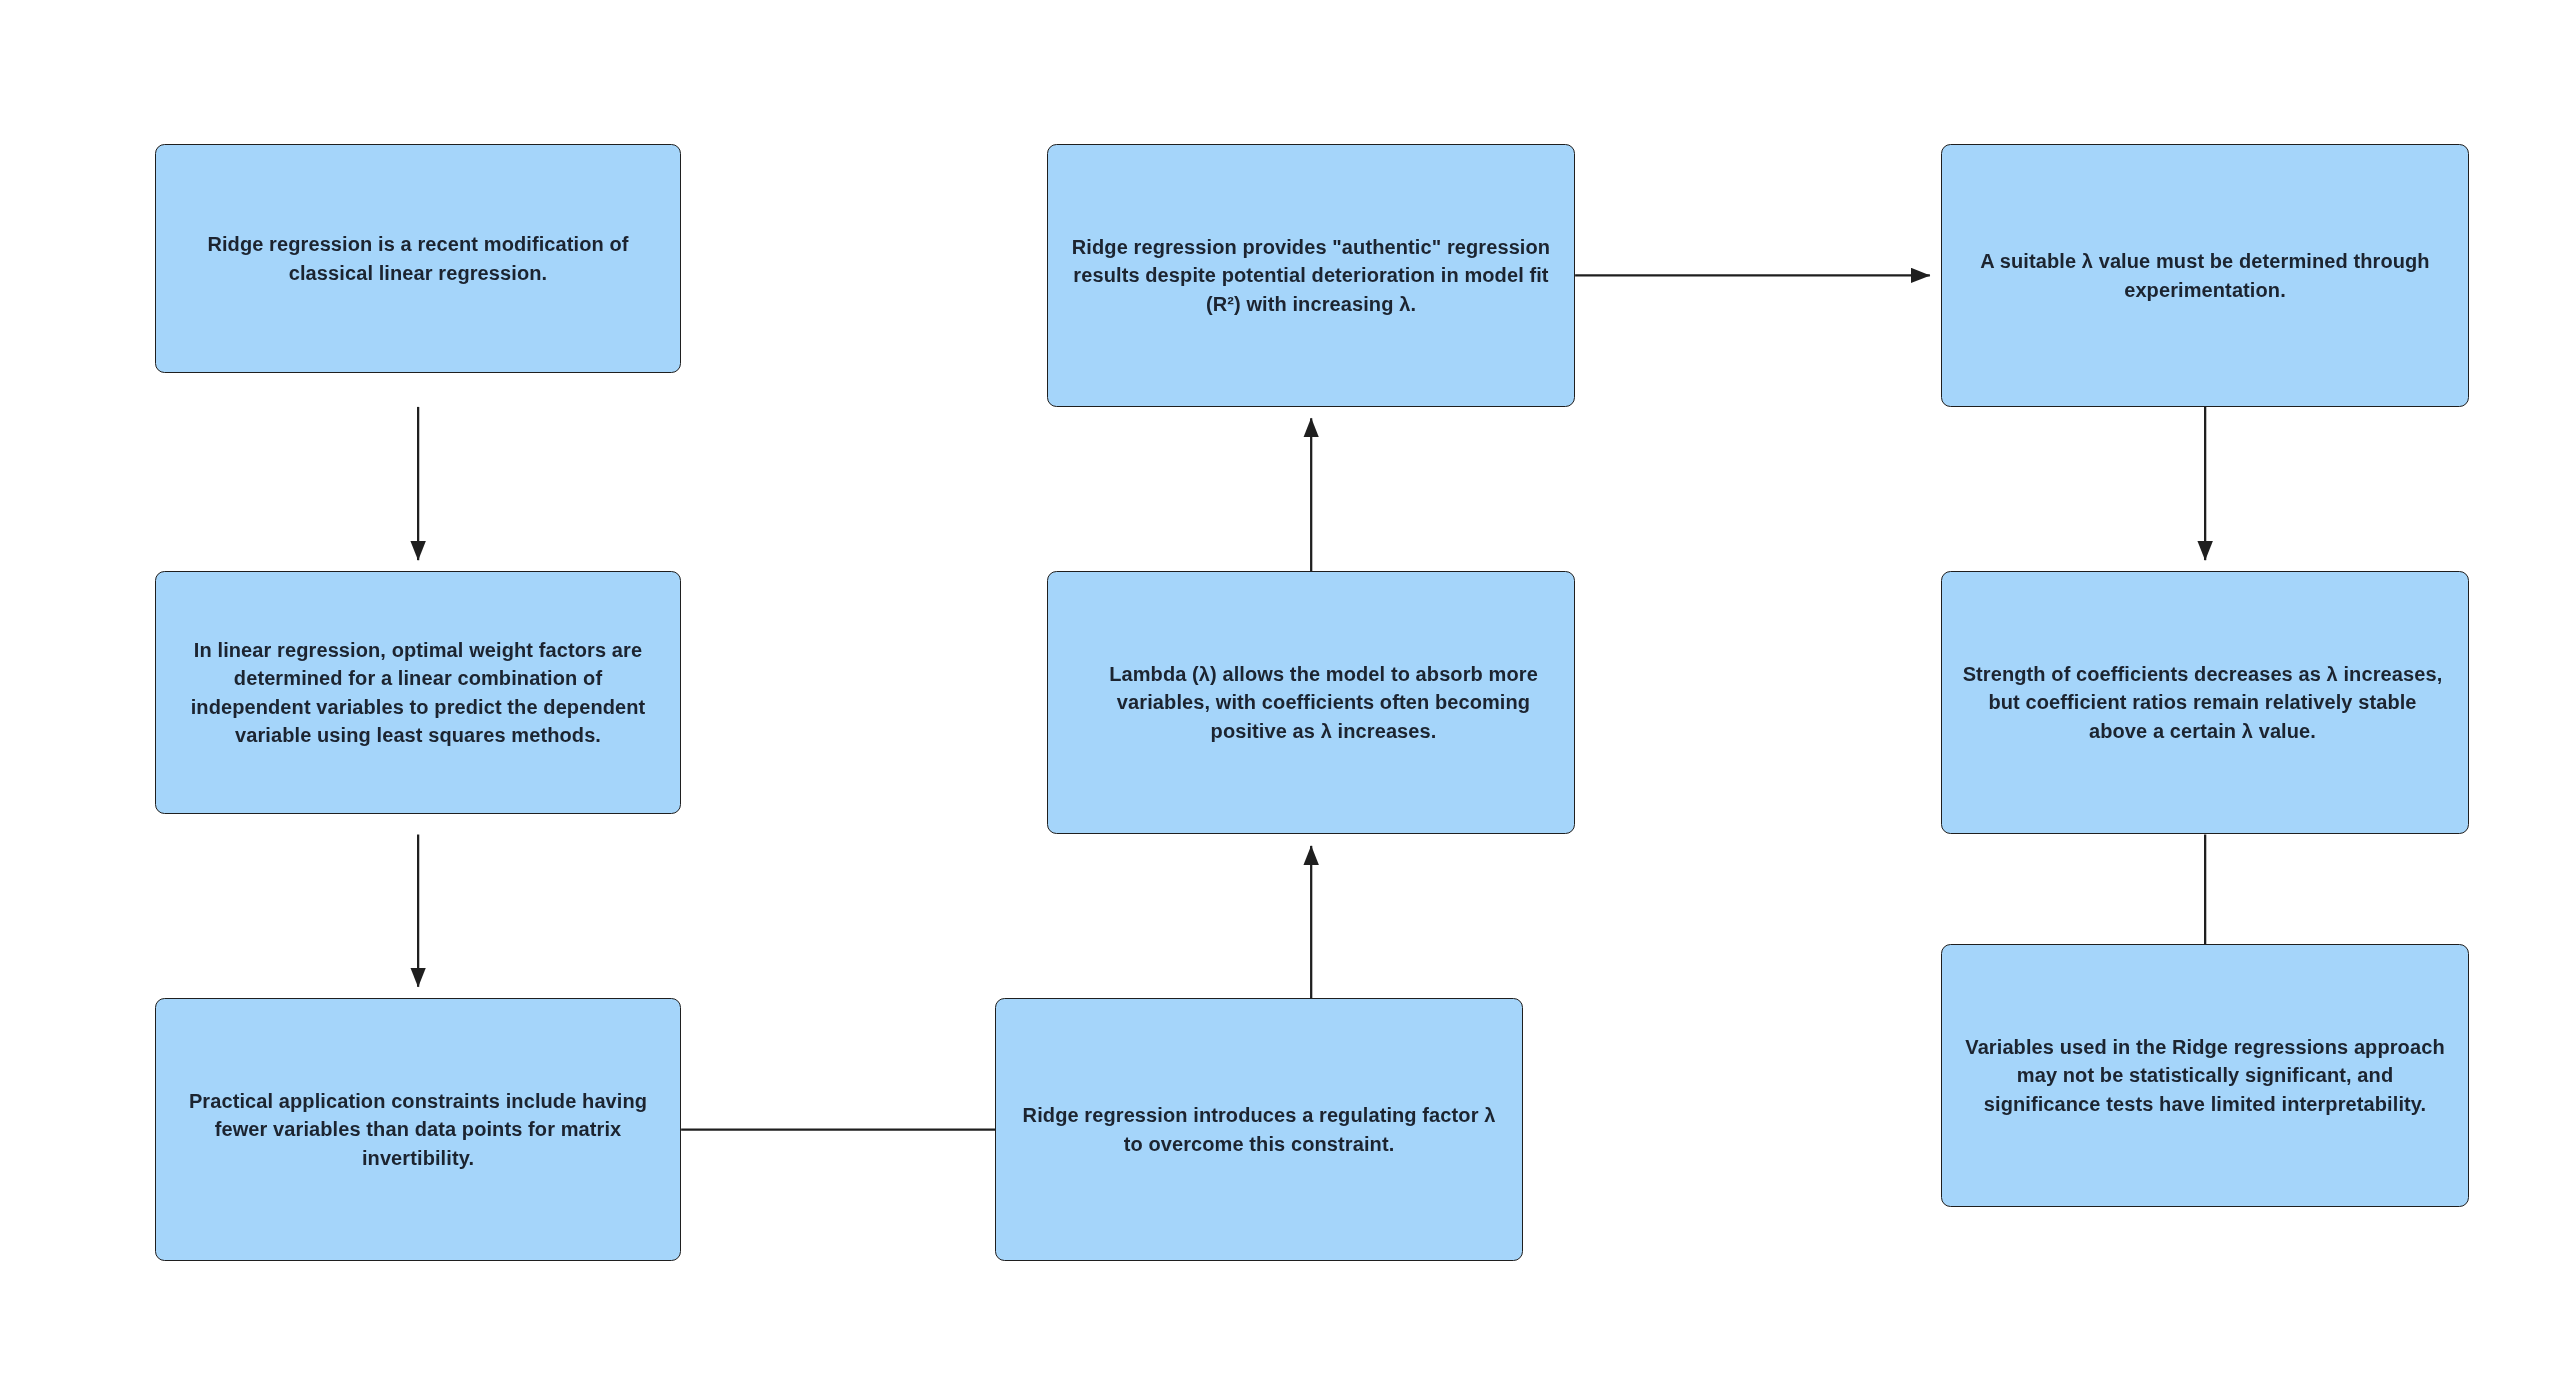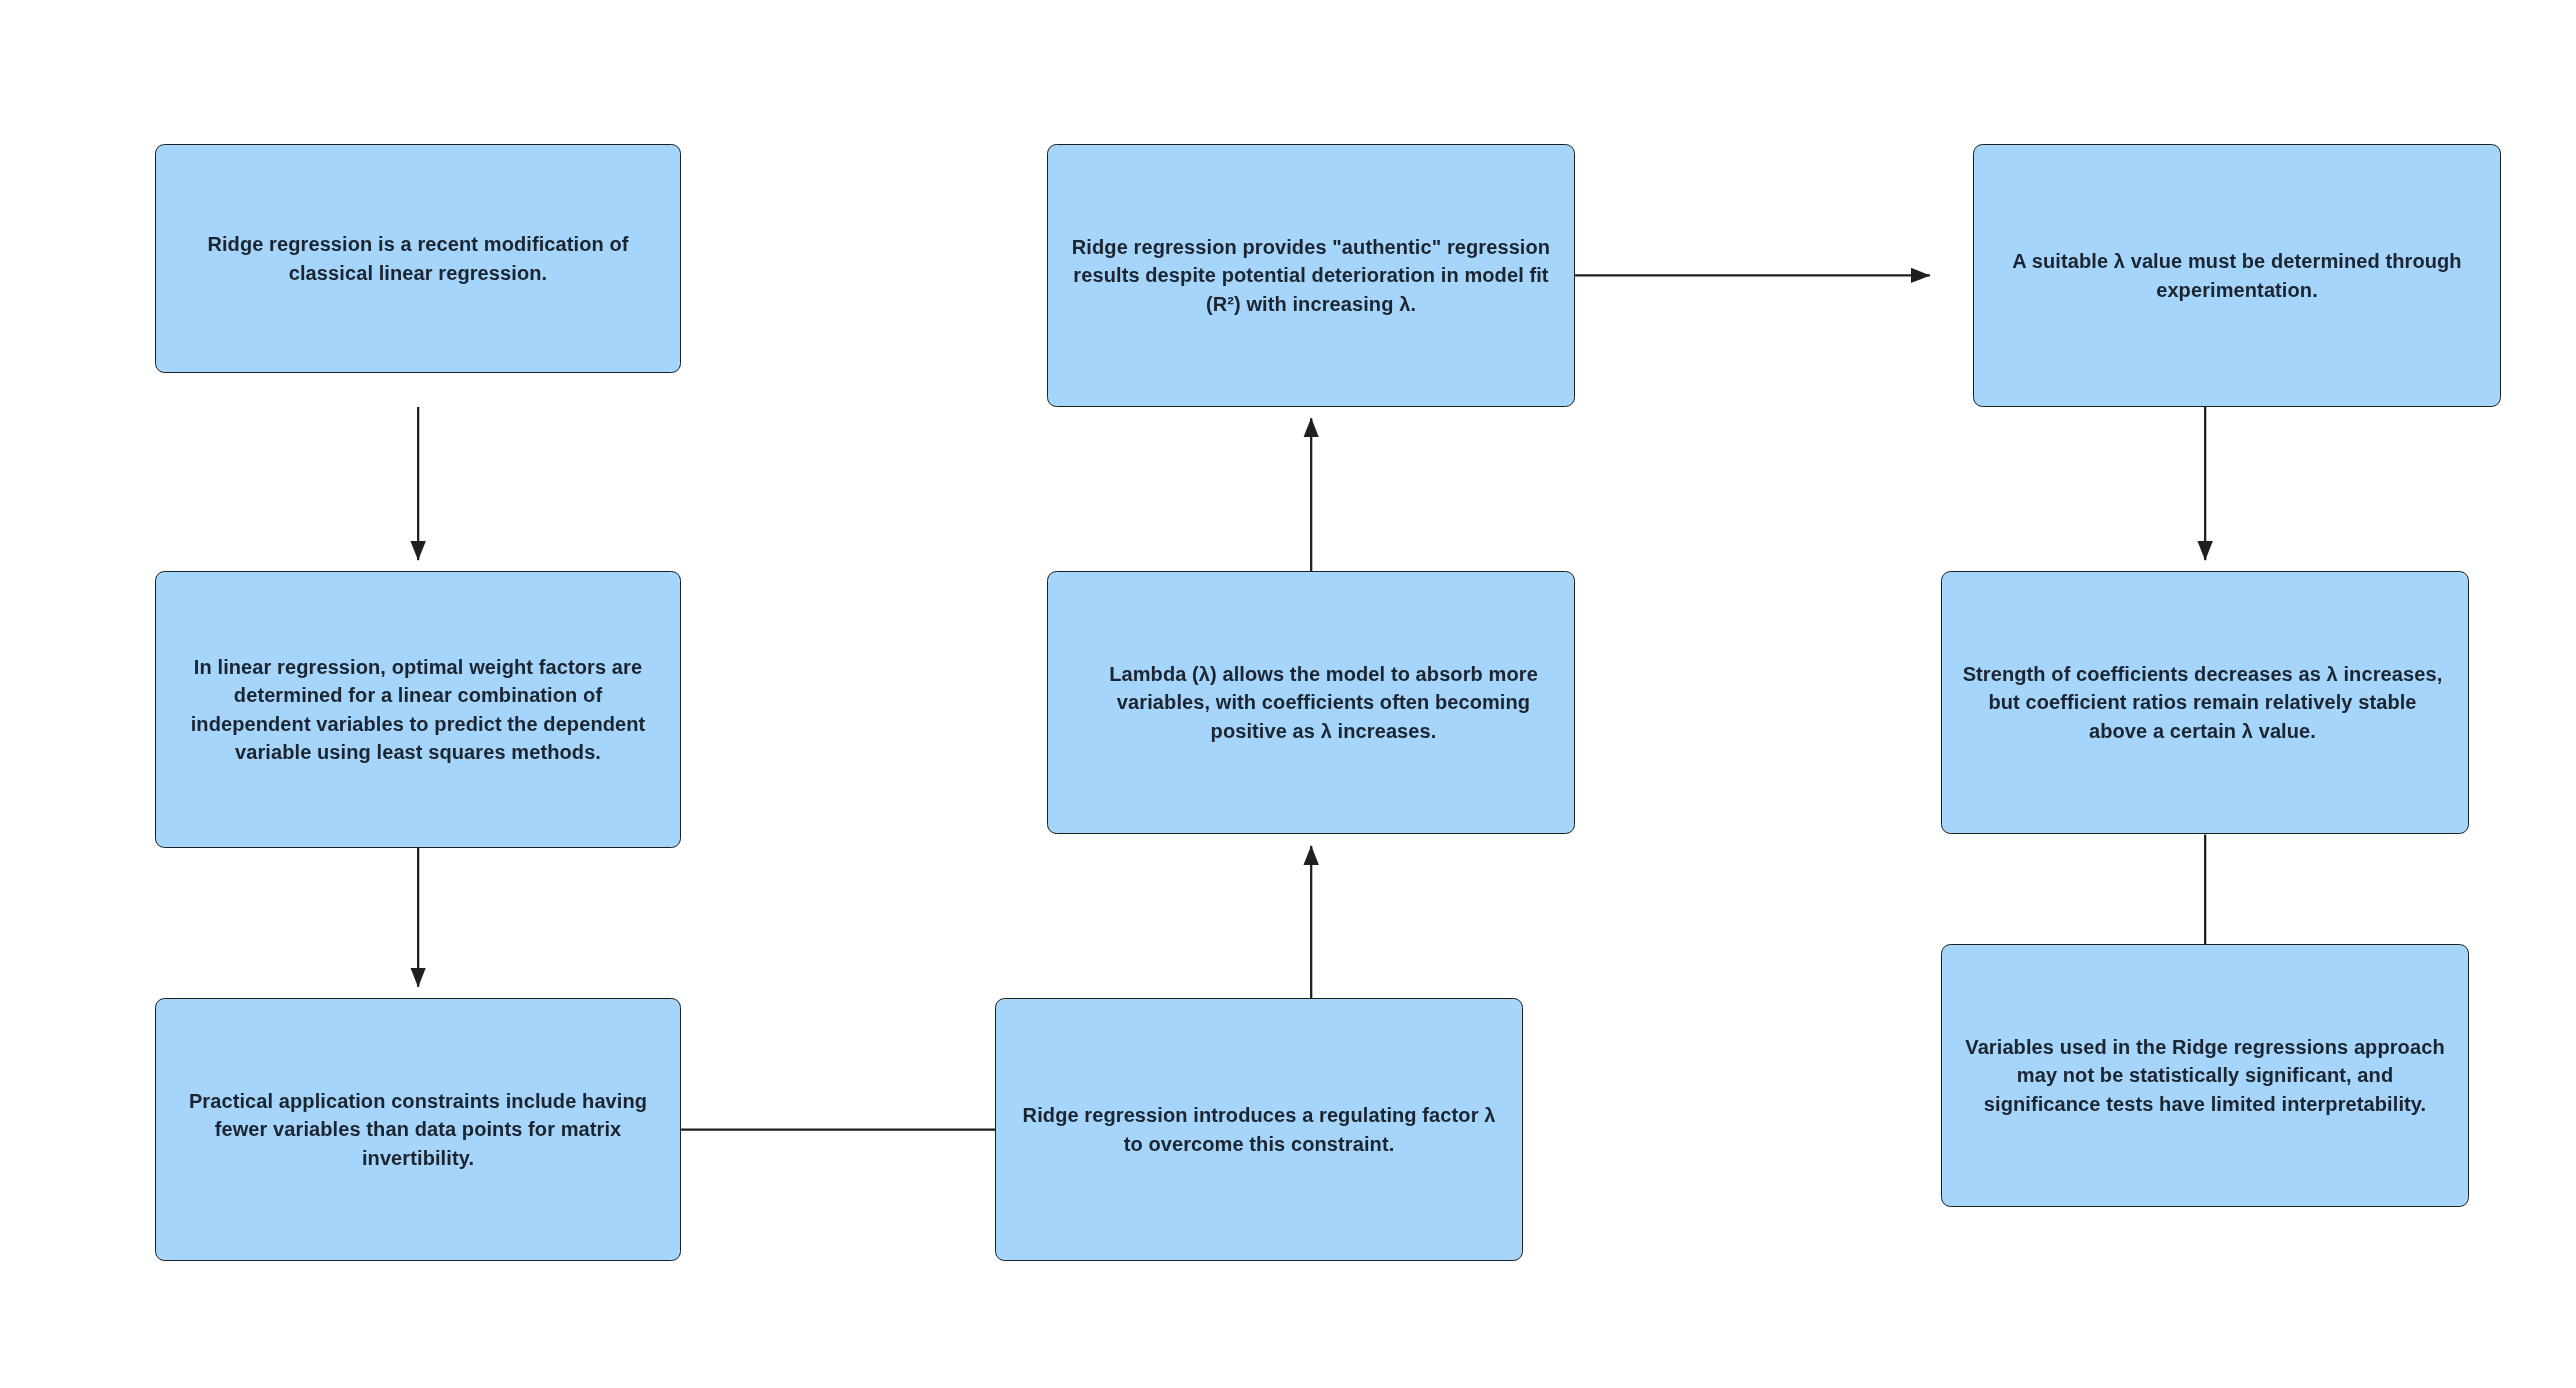--- a/index.html
+++ b/index.html
@@ -71,36 +71,36 @@
     <line x1="1665" y1="291" x2="2040" y2="291" stroke="#1f1f1f" stroke-width="2.4" marker-end="url(#arrow)"></line>
 
     <line x1="2331" y1="430" x2="2331" y2="592" stroke="#1f1f1f" stroke-width="2.4" marker-end="url(#arrow)"></line>
 
     <line x1="2331" y1="882" x2="2331" y2="1043" stroke="#1f1f1f" stroke-width="2.4" marker-end="url(#arrow)"></line>
   </svg>
 
   <div class="node" style="left:155px; top:144px; width:526px; height:229px;">
     <span>Ridge regression is a recent modification of classical linear regression.</span>
   </div>
-  <div class="node" style="left:155px; top:571px; width:526px; height:277px;text-align:center;">
+  <div class="node" style="left:155px; top:571px; width:526px; height:243px;text-align:center;">
     <span>In linear regression, optimal weight factors are determined for a linear combination of independent variables to predict the dependent variable using least squares methods.</span>
   </div>
   <div class="node" style="left:155px; top:998px; width:526px; height:263px;">
     <span>Practical application constraints include having fewer variables than data points for matrix invertibility.</span>
   </div>
   <div class="node" style="left:1047px; top:144px; width:528px; height:263px;">
     <span>Ridge regression provides "authentic" regression results despite potential deterioration in model fit (R²) with increasing λ.</span>
   </div>
   <div class="node" style="left:1047px; top:571px; width:528px; height:263px;padding-left:46px;">
     <span>Lambda (λ) allows the model to absorb more variables, with coefficients often becoming positive as λ increases.</span>
   </div>
   <div class="node" style="left:995px; top:998px; width:528px; height:263px;">
     <span>Ridge regression introduces a regulating factor λ to overcome this constraint.</span>
   </div>
-  <div class="node" style="left:1941px; top:144px; width:528px; height:263px;margin-left:32px;">
+  <div class="node" style="left:1941px; top:144px; width:528px; height:263px;">
     <span>A suitable λ value must be determined through experimentation.</span>
   </div>
   <div class="node" style="left:1941px; top:571px; width:528px; height:263px;padding-left:16px;">
     <span>Strength of coefficients decreases as λ increases, but coefficient ratios remain relatively stable above a certain λ value.</span>
   </div>
   <div class="node" style="left:1941px; top:944px; width:528px; height:263px;">
     <span>Variables used in the Ridge regressions approach may not be statistically significant, and significance tests have limited interpretability.</span>
   </div>
 
 </div>

